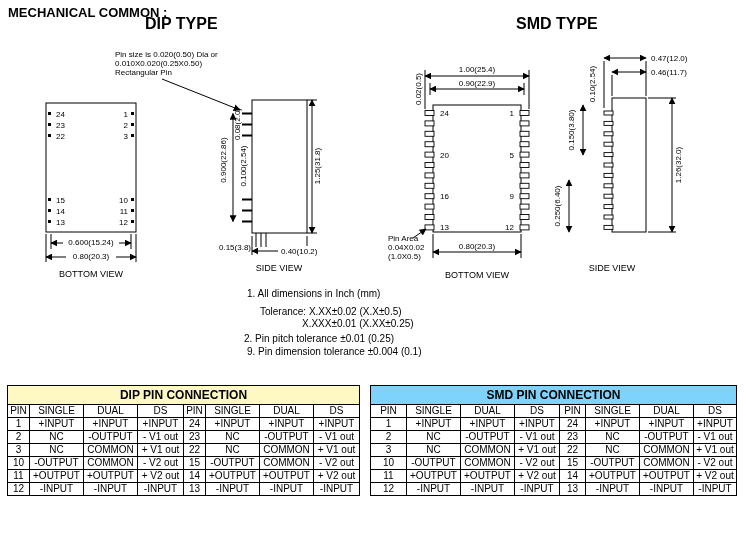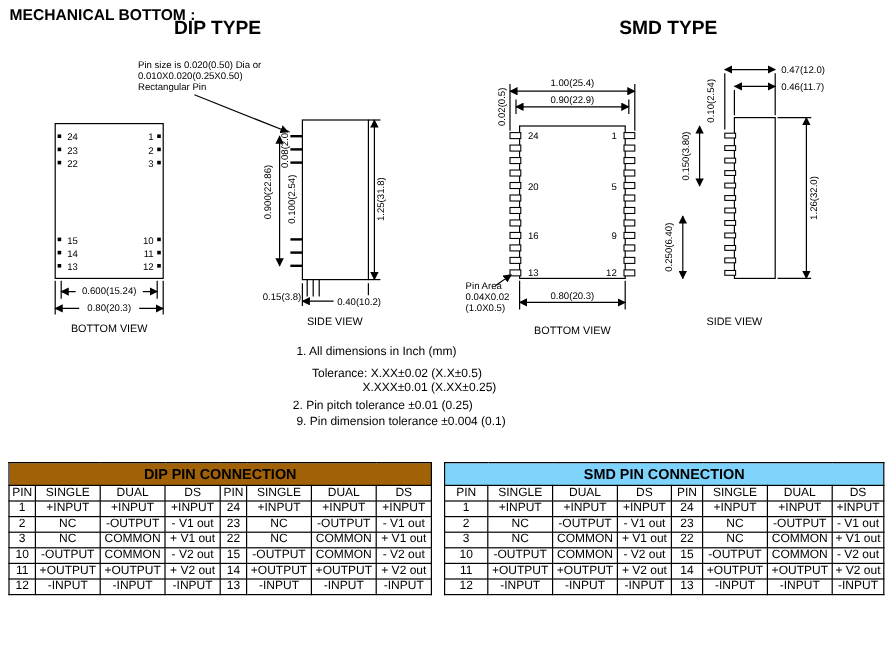--- a/index.html
+++ b/index.html
@@ -28,21 +28,21 @@
                height:13px; line-height:12px; font-weight:normal; white-space:nowrap;
                overflow:hidden; background:#fff; }
   .pin-table .t-title { font-weight:bold; font-size:12px; height:19px; line-height:18px; }
   .pin-table td.blank { border:none; background:transparent; }
 </style>
 </head>
 <body>
 
 <div class="page">
 
-  <div class="abs main-title" style="left:8px; top:5px;">MECHANICAL BOTTOM :</div>
+  <div class="abs main-title" style="left:8px; top:5px;">MECHANICAL COMMON :</div>
   <div class="abs section-heading" style="left:145px; top:15px;">DIP TYPE</div>
   <div class="abs section-heading" style="left:516px; top:15px;text-align:right;">SMD TYPE</div>
 
   <svg width="746" height="380" viewBox="0 0 746 380">
     <defs>
       <marker id="arr" viewBox="0 0 10 10" refX="9" refY="5" markerWidth="7" markerHeight="7" orient="auto-start-reverse">
         <path d="M0,0 L10,5 L0,10 z" fill="#000"></path>
       </marker>
     </defs>
 
@@ -220,21 +220,21 @@
         <col style="width:54px">
         <col style="width:54px">
         <col style="width:46px">
       <col style="width:22px">
         <col style="width:54px">
         <col style="width:54px">
         <col style="width:46px">
     </colgroup>
     <tbody>
       <tr>
-        <td class="t-title" colspan="8" style="background: #a16207;">DIP PIN CONNECTION</td>
+        <td class="t-title" colspan="8" style="background: #fef9c3;">DIP PIN CONNECTION</td>
       </tr>
       <tr class="header-row">
           <th>PIN</th>
           <th>SINGLE</th>
           <th>DUAL</th>
           <th>DS</th>
           <th>PIN</th>
           <th>SINGLE</th>
           <th>DUAL</th>
           <th>DS</th>

